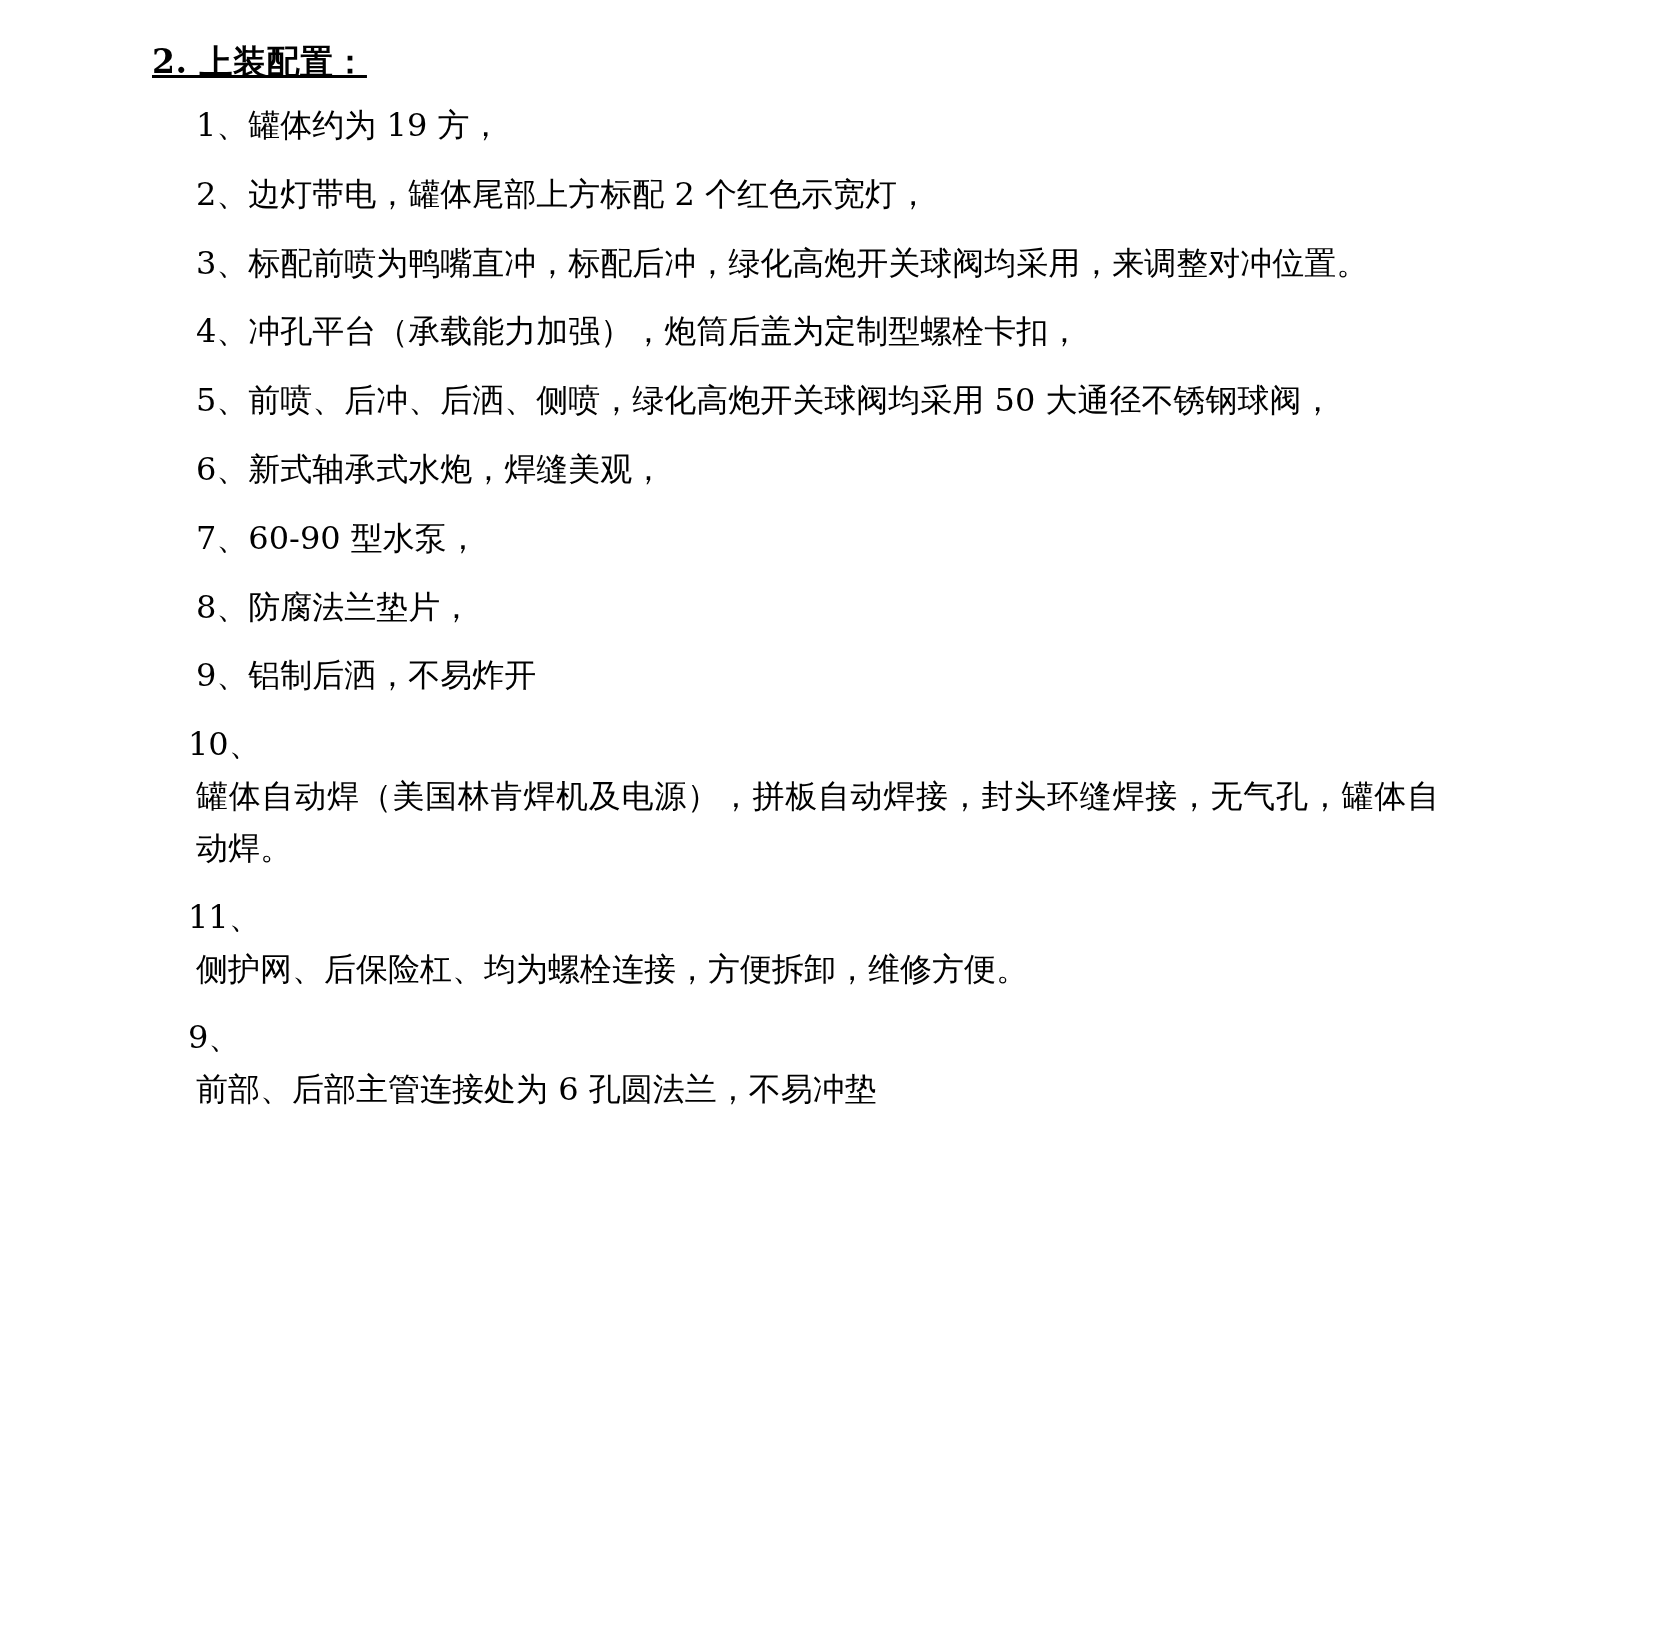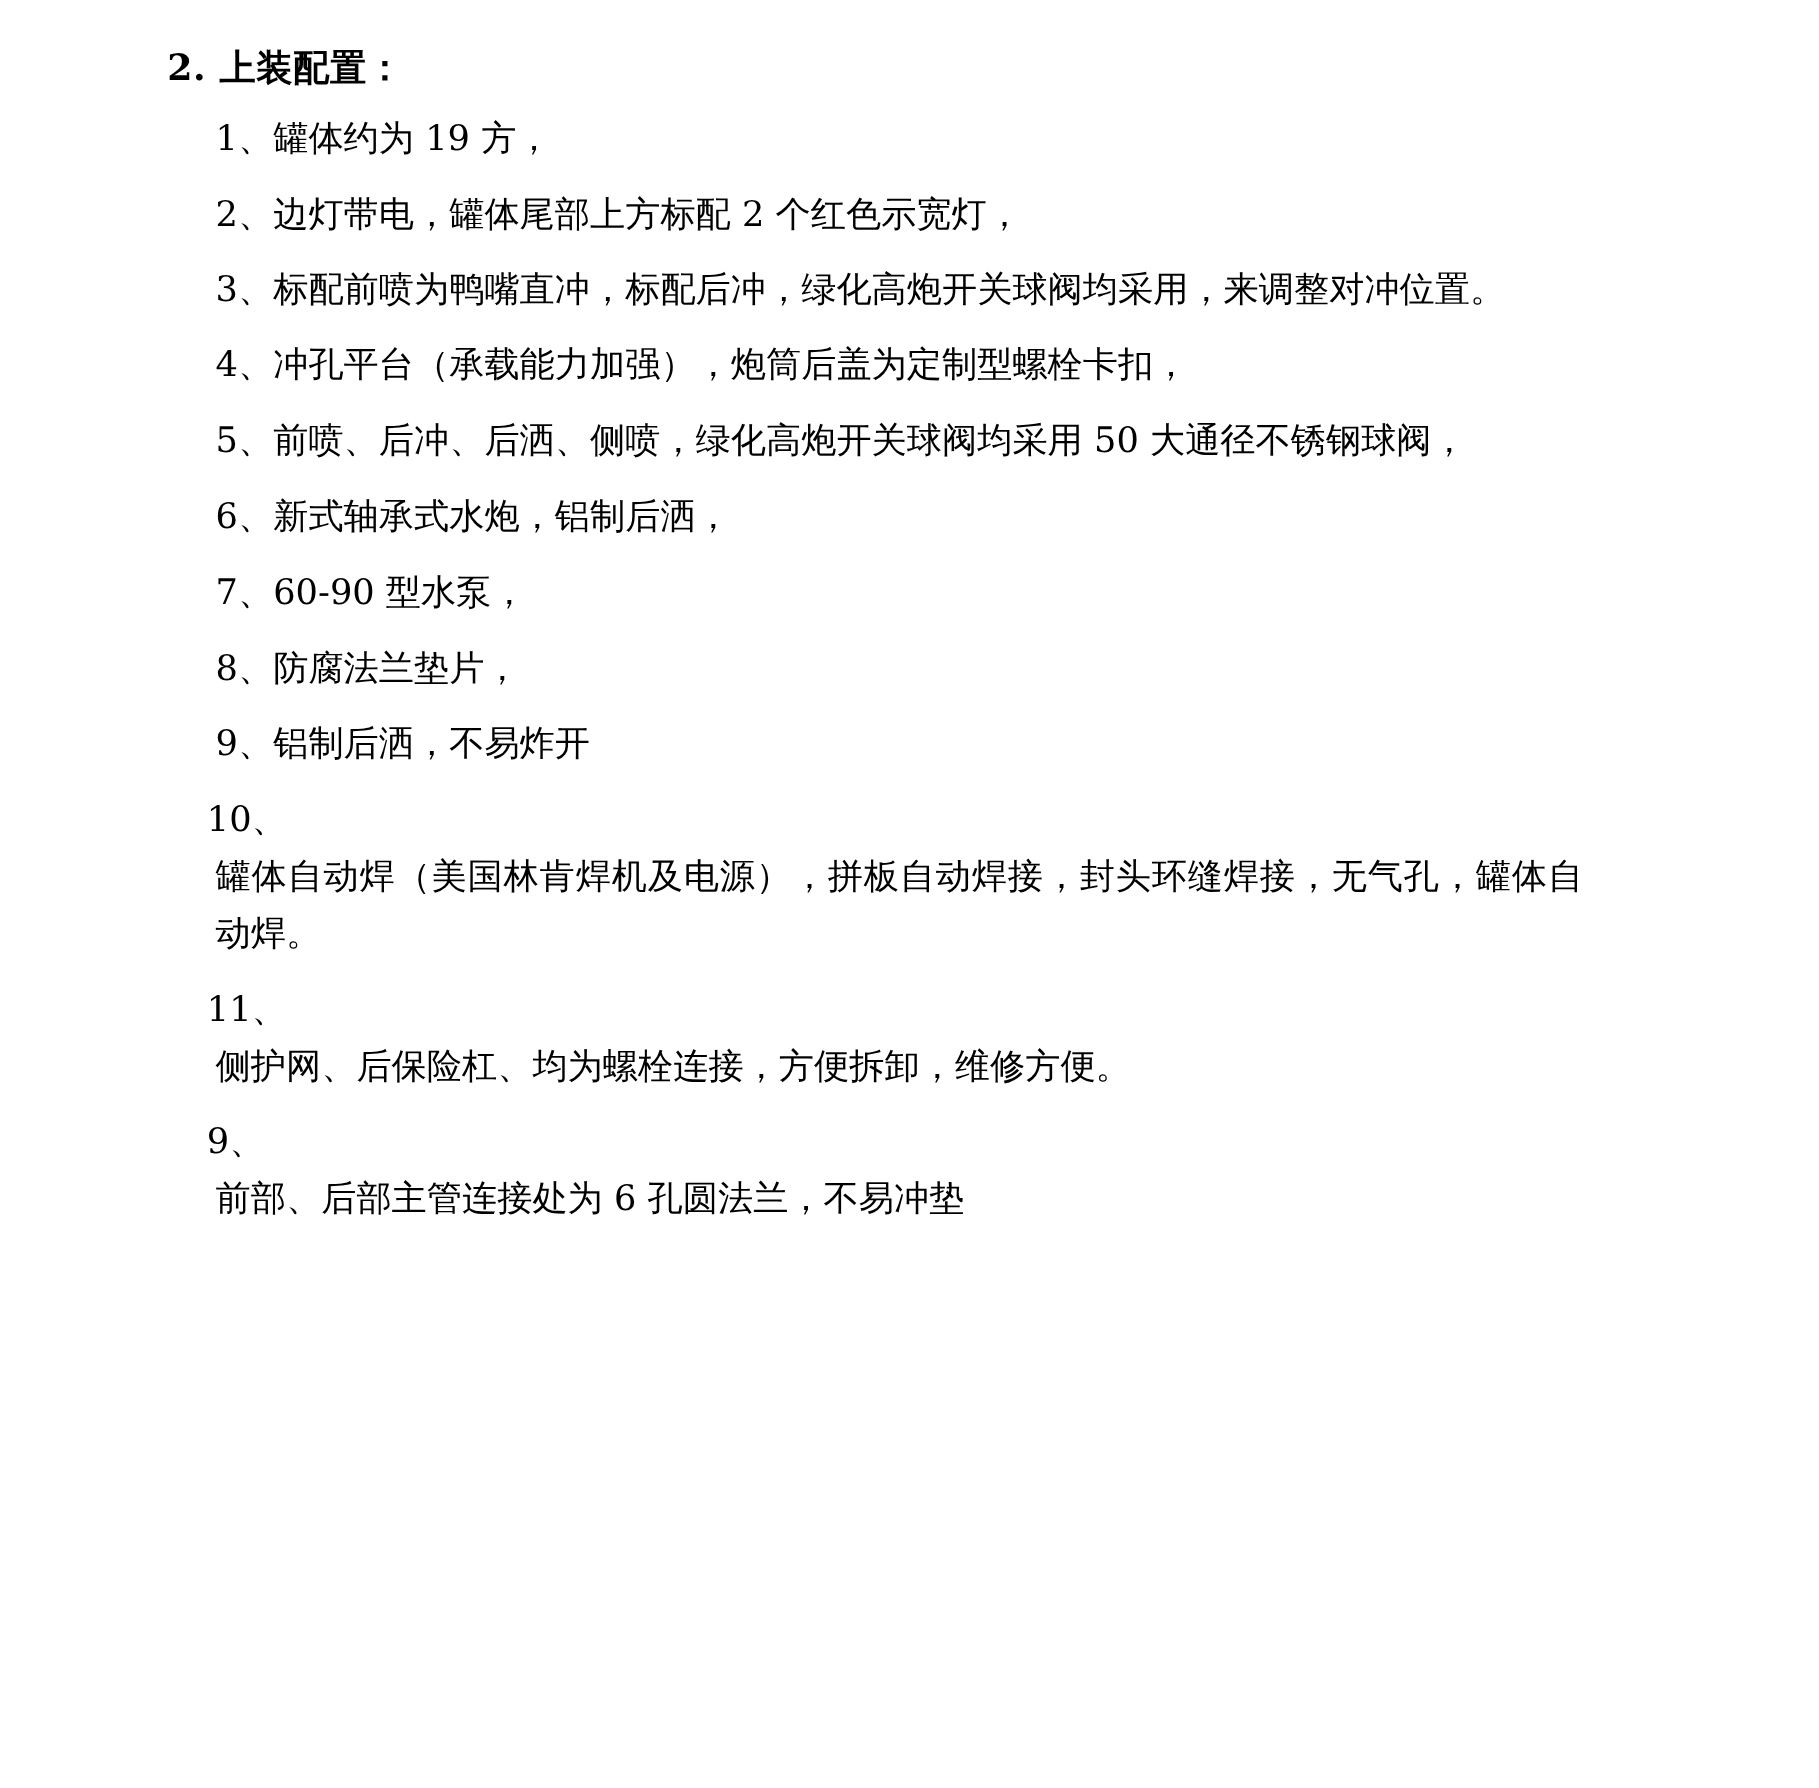--- a/index.html
+++ b/index.html
@@ -24,20 +24,21 @@
   .doc-body {
     padding-top: 38px;
   }
   .heading {
     font-weight: bold;
     font-size: 33px;
     line-height: 1.45;
     margin-left: 152px;
     margin-bottom: 14px;
     letter-spacing: 0.5px;
+    text-decoration: underline;
   }
   .item {
     display: flex;
     align-items: flex-start;
     font-size: 32px;
     line-height: 1.62;
     margin-left: 196px;
     margin-right: 215px;
     margin-bottom: 17px;
   }
@@ -87,21 +88,21 @@
       <span class="text">冲孔平台（承载能力加强），炮筒后盖为定制型螺栓卡扣，</span>
     </div>
 
     <div class="item">
       <span class="marker">5、</span>
       <span class="text">前喷、后冲、后洒、侧喷，绿化高炮开关球阀均采用 50 大通径不锈钢球阀，</span>
     </div>
 
     <div class="item">
       <span class="marker">6、</span>
-      <span class="text">新式轴承式水炮，铝制后洒，</span>
+      <span class="text">新式轴承式水炮，焊缝美观，</span>
     </div>
 
     <div class="item">
       <span class="marker">7、</span>
       <span class="text">60-90 型水泵，</span>
     </div>
 
     <div class="item">
       <span class="marker">8、</span>
       <span class="text">防腐法兰垫片，</span>

